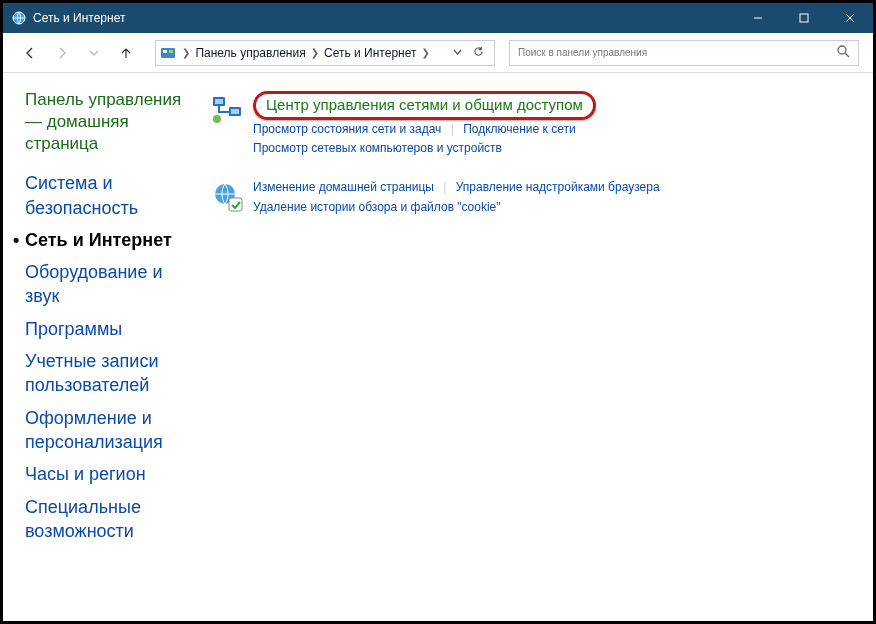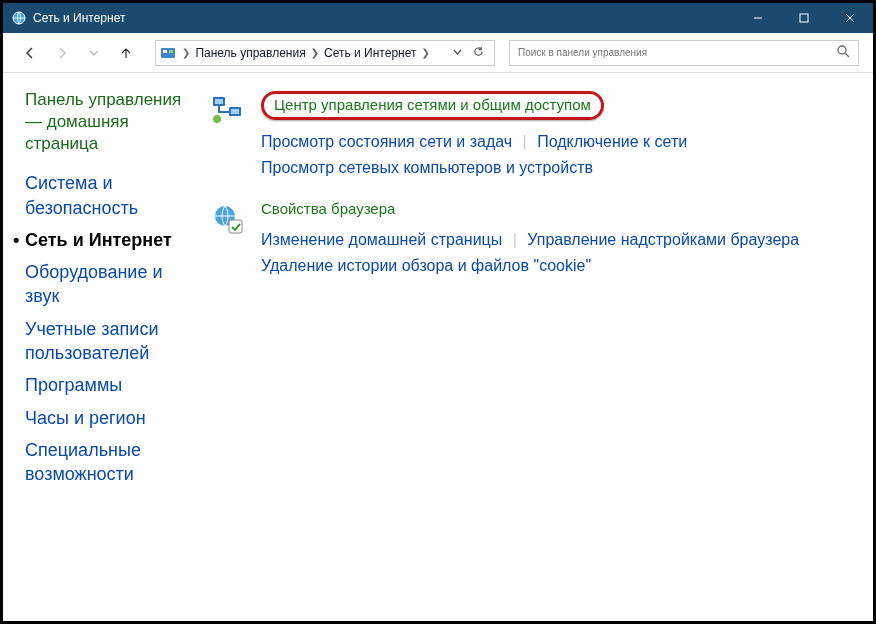--- a/index.html
+++ b/index.html
@@ -24,26 +24,26 @@
   .searchbox { flex: 1; height: 26px; border: 1px solid #ccc; margin-left: 8px; display: flex; align-items: center; padding: 0 8px; color: #777; }
   .searchbox .ph { flex: 1; font-size: 10px; }
   .searchbox svg { width: 14px; height: 14px; }
   .body { flex: 1; display: flex; overflow: hidden; }
   .sidebar { width: 200px; padding: 16px 10px 10px 22px; }
   .home { color: #1a6b1a; font-size: 17px; line-height: 1.3; margin-bottom: 12px; cursor: pointer; }
   .side-item { color: #0a4aa8; font-size: 18px; padding: 4px 0; line-height: 1.35; cursor: pointer; position: relative; }
   .side-item.active { font-weight: bold; color: #000; }
   .side-item.active::before { content: "•"; position: absolute; left: -12px; color: #000; }
   .content { flex: 1; padding: 18px 18px 10px 8px; }
-  .section { display: flex; align-items: flex-start; margin-bottom: 20px; gap: 8px; }
+  .section { display: flex; align-items: flex-start; margin-bottom: 20px; }
   .section .big-icon { width: 34px; height: 34px; flex: 0 0 34px; margin-right: 8px; margin-top: 2px; }
   .section-body { flex: 1; }
   .section-title { color: #1a7a1a; font-size: 15px; line-height: 1.2; }
   .highlighted { border: 3px solid #c01818; border-radius: 16px; padding: 2px 10px 3px 10px; display: inline-block; box-shadow: 0 1px 2px rgba(0,0,0,.35); }
-  .sublinks { margin-top: 9px; font-size: 16px; line-height: 1.6; }
+  .sublinks { margin-top: 0; font-size: 12px; line-height: 1.6; }
   .sublinks a { color: #0a4aa8; text-decoration: none; cursor: pointer; }
   .sublinks .sep { color: #ccc; margin: 0 6px; }
 </style>
 </head>
 <body>
 
 <div class="window">
 
   <div class="titlebar">
     <span class="icon">
@@ -126,22 +126,23 @@
     </div>
   </div>
 
   <div class="body">
 
     <div class="sidebar">
       <div class="home">Панель управления — домашняя страница</div>
       <div class="side-item">Система и безопасность</div>
       <div class="side-item active">Сеть и Интернет</div>
       <div class="side-item">Оборудование и звук</div>
+      <div class="side-item">Программы</div>
       <div class="side-item">Учетные записи пользователей</div>
-      <div class="side-item">Программы</div>
+      <div class="side-item">Оформление и персонализация</div>
       <div class="side-item">Часы и регион</div>
       <div class="side-item">Специальные возможности</div>
     </div>
 
     <div class="content">
 
       <div class="section">
         <span class="big-icon">
           <svg viewBox="0 0 34 34">
             <rect x="2" y="4" width="12" height="9" rx="1" fill="#2f6fb3"></rect>
@@ -166,21 +167,20 @@
       <div class="section">
         <span class="big-icon">
           <svg viewBox="0 0 34 34">
             <circle cx="14" cy="14" r="10" fill="#4aa3df"></circle>
             <path d="M4 14h20M14 4c4 5 4 15 0 20M14 4c-4 5-4 15 0 20" stroke="#fff" stroke-width="1" fill="none"></path>
             <rect x="18" y="18" width="13" height="13" rx="2" fill="#fff" stroke="#888"></rect>
             <path d="M21 25l3 3 5-6" fill="none" stroke="#3a9c3a" stroke-width="2"></path>
           </svg>
         </span>
         <div class="section-body">
-          <span class="section-title">Свойства браузера</span>
           <div class="sublinks">
             <a>Изменение домашней страницы</a>
             <span class="sep">|</span>
             <a>Управление надстройками браузера</a><br>
             <a>Удаление истории обзора и файлов "cookie"</a>
           </div>
         </div>
       </div>
 
     </div>

